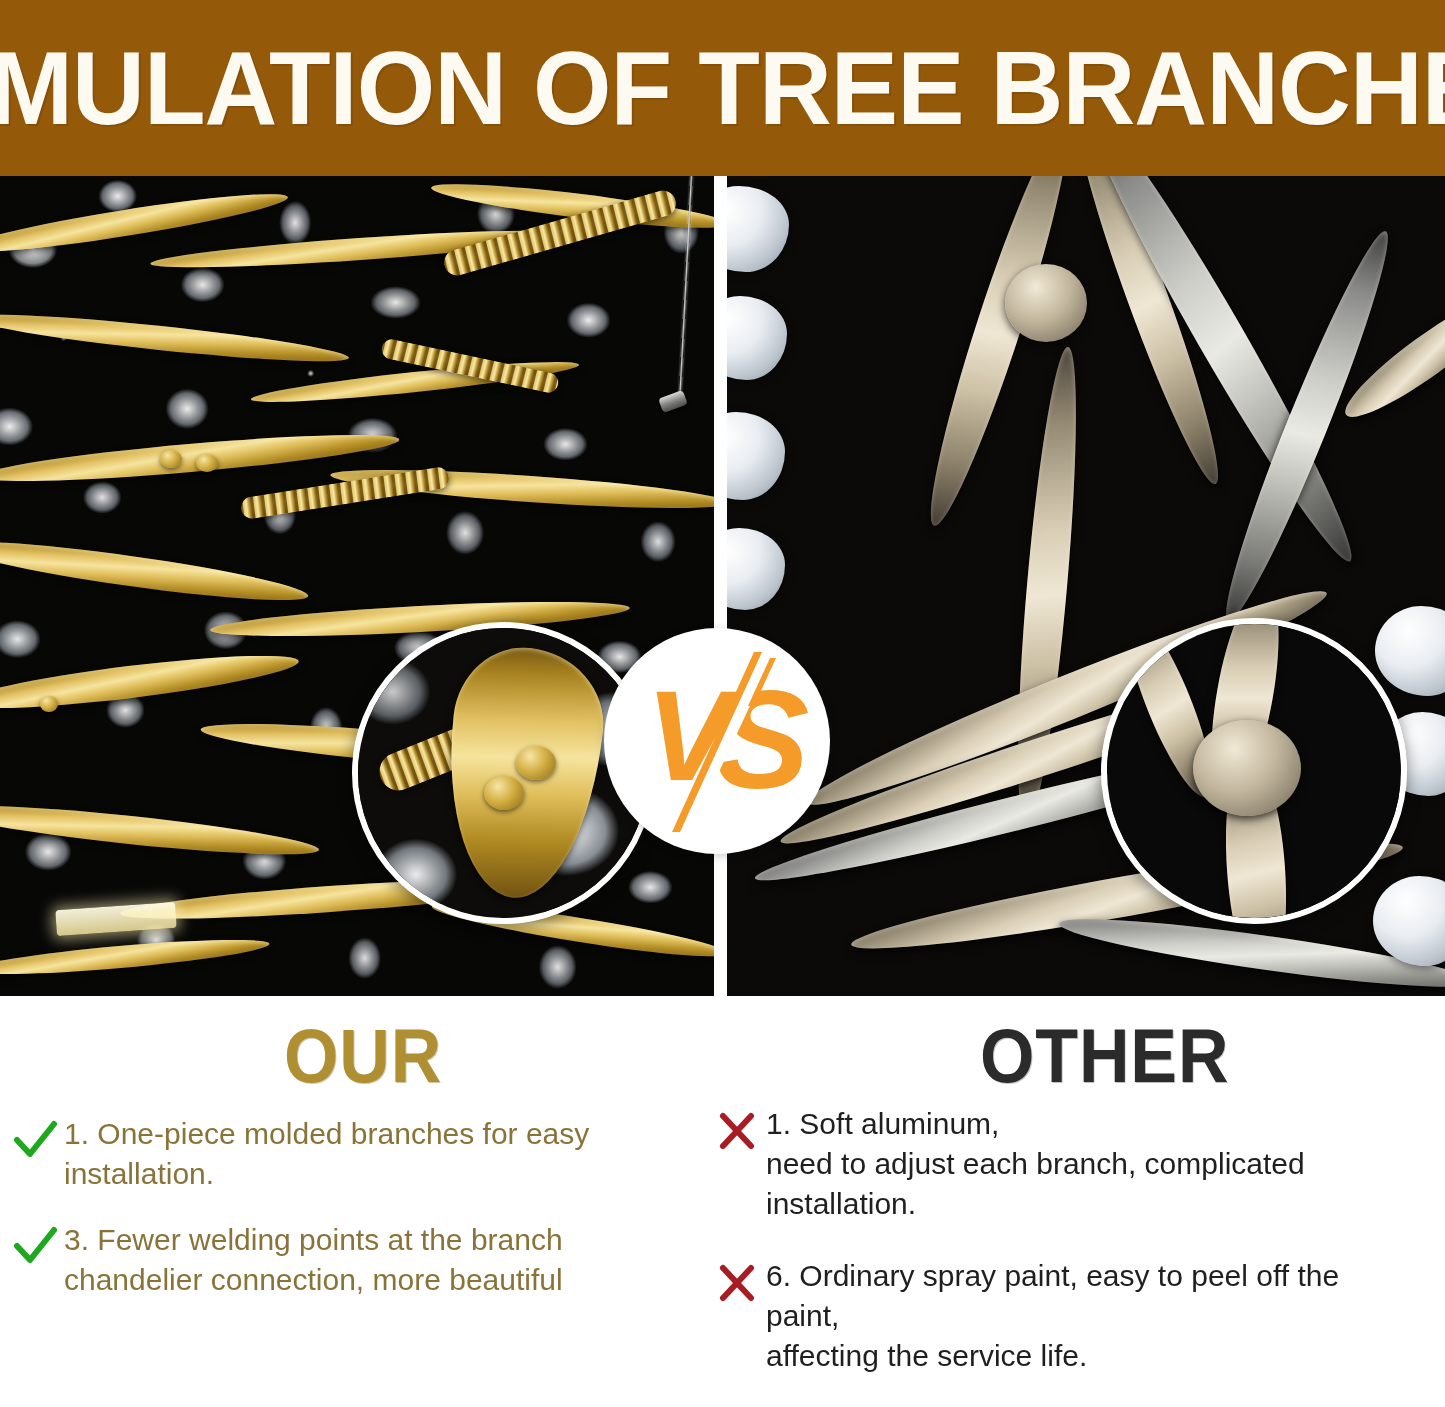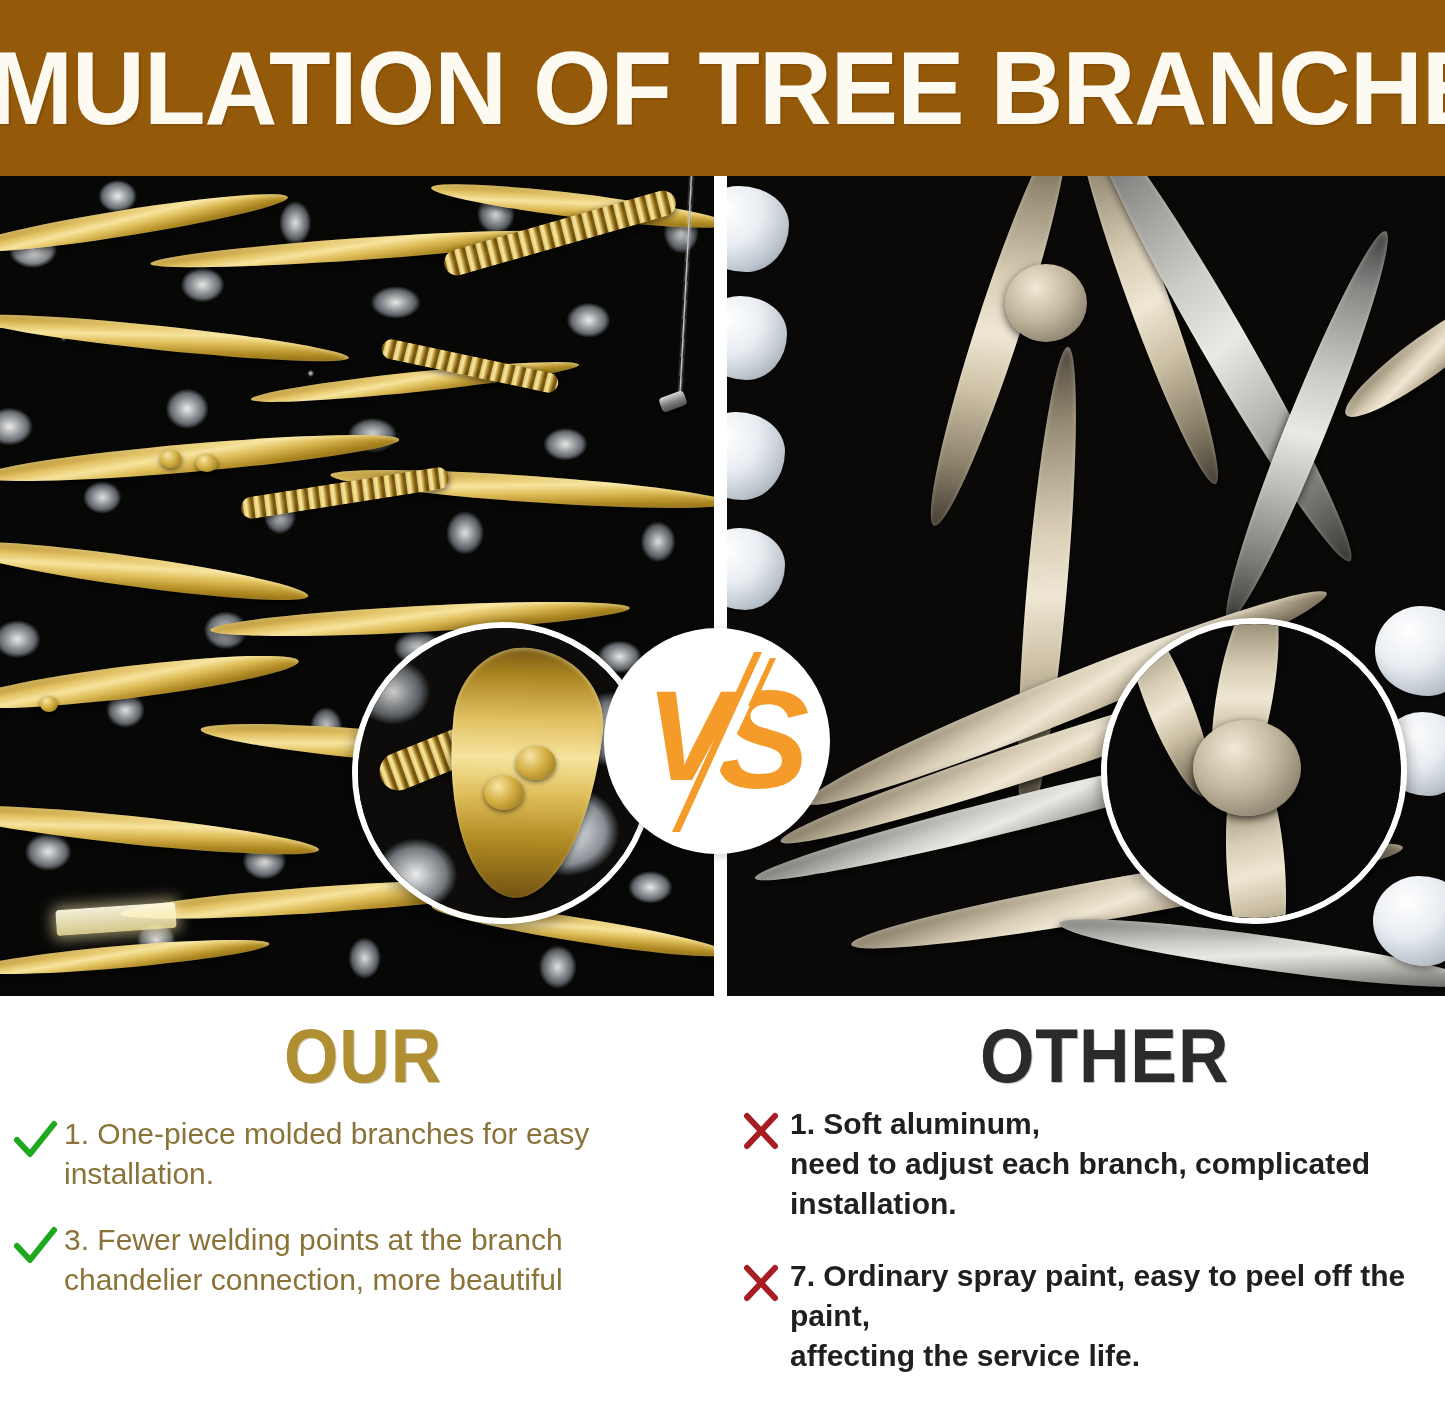--- a/index.html
+++ b/index.html
@@ -249,21 +249,21 @@
     text-shadow: 1px 1px 0 rgba(120,95,25,.35);
   }
   .heading-other {
     left: 980px; top: 22px;
     color: #2b2b2b;
     text-shadow: 1px 1px 0 rgba(0,0,0,.25);
   }
 
   .bullet-list { position: absolute; }
   .list-left  { left: 12px;  top: 118px; width: 700px; }
-  .list-right { left: 738px; top: 108px; width: 700px; font-weight: bold; }
+  .list-right { left: 714px; top: 108px; width: 700px; }
 
   .bullet-row {
     display: flex;
     align-items: flex-start;
     margin-bottom: 26px;
   }
   .mark {
     flex: 0 0 auto;
     width: 46px;
     height: 44px;
@@ -424,19 +424,19 @@
         </span>
         <span class="bullet-text">1. Soft aluminum,
 need to adjust each branch, complicated installation.</span>
       </div>
       <div class="bullet-row">
         <span class="mark">
           <svg viewBox="0 0 46 44">
               <path d="M9 8 L37 38 M37 8 L9 38" stroke="#a81d24" stroke-width="6" fill="none" stroke-linecap="round"></path>
             </svg>
         </span>
-        <span class="bullet-text">7. Ordinary spray paint, easy to peel off the paint,
+        <span class="bullet-text">6. Ordinary spray paint, easy to peel off the paint,
 affecting the service life.</span>
       </div>
 
     </div>
   </div>
 </div>
 
 </body></html>

